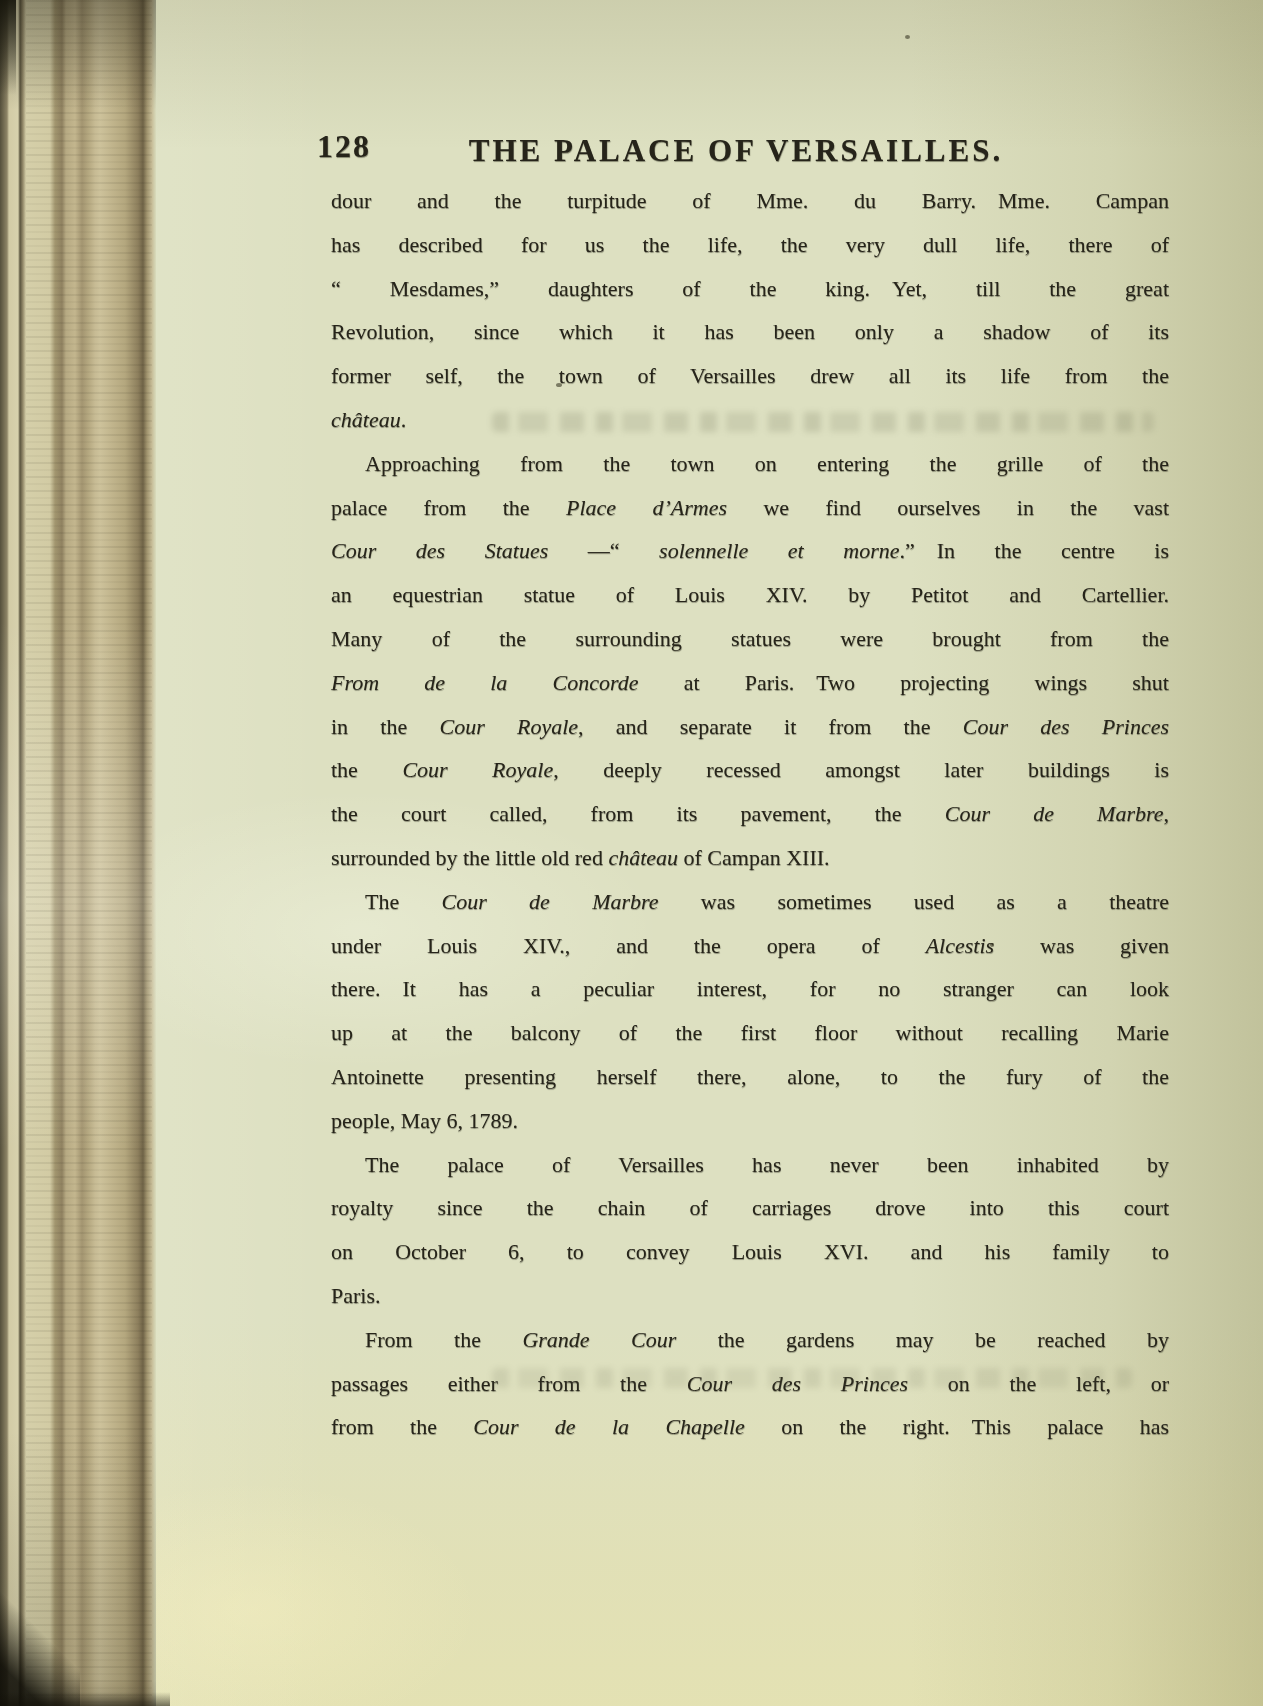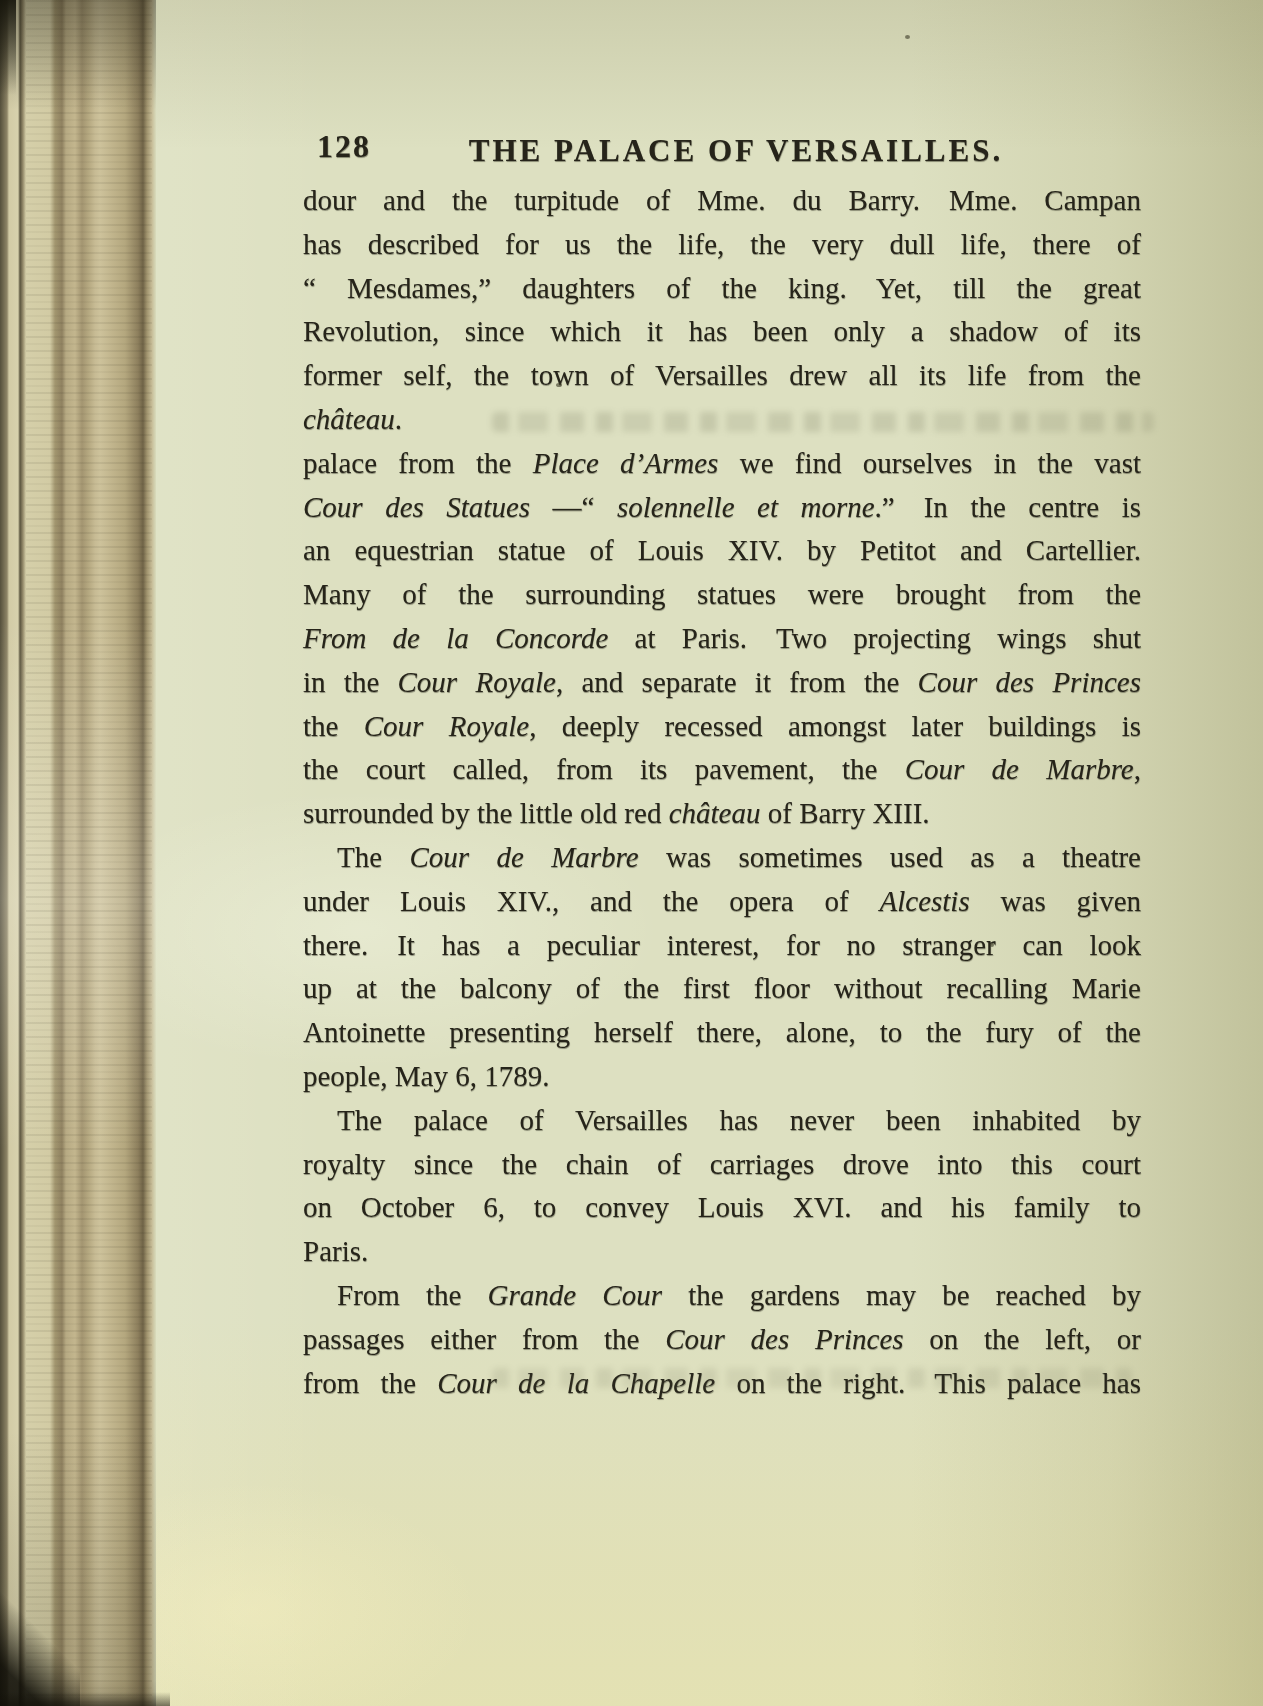--- a/index.html
+++ b/index.html
@@ -51,22 +51,22 @@
     position:absolute;left:0;top:128px;font-size:32px;font-weight:bold;
     letter-spacing:2px;text-shadow:0.4px 0.6px 0.8px rgba(32,30,18,0.45);
   }
   .running-title{
     position:absolute;left:0;top:133px;width:100%;text-align:center;
     font-size:31px;font-weight:bold;letter-spacing:3px;
     text-shadow:0.4px 0.6px 0.8px rgba(32,30,18,0.45);
   }
   
   #textblock{
-    position:absolute;left:303px;top:179px;width:838px;
-    font-size:29px;line-height:43.8px;
+    position:absolute;left:331px;top:179px;width:838px;
+    font-size:22px;line-height:43.8px;
     text-shadow:0.4px 0.7px 0.7px rgba(32,30,18,0.42);
   }
   .line{text-align:justify;text-align-last:justify;}
   .line.last{text-align-last:left;}
   .line.indent{text-indent:34px;}
   .it{font-style:italic;}
   
   .ghost{
     position:absolute;height:20px;filter:blur(3px);border-radius:5px;pointer-events:none;
     background:repeating-linear-gradient(90deg,
@@ -100,29 +100,30 @@
   <div id="textblock">
       <div>
         <div class="line"><span>dour and the turpitude of Mme. du Barry. Mme. Campan</span></div>
         <div class="line"><span>has described for us the life, the very dull life, there of</span></div>
         <div class="line"><span>“ Mesdames,” daughters of the king. Yet, till the great</span></div>
         <div class="line"><span>Revolution, since which it has been only a shadow of its</span></div>
         <div class="line"><span>former self, the town of Versailles drew all its life from the</span></div>
         <div class="line last"><span class="it">château</span><span>.</span></div>
       </div>
       <div>
+        <div class="line indent"><span>Approaching from the town on entering the grille of the</span></div>
         <div class="line"><span>palace from the </span><span class="it">Place d’Armes</span><span> we find ourselves in the vast</span></div>
         <div class="line"><span class="it">Cour des Statues</span><span> —“ </span><span class="it">solennelle et morne</span><span>.” In the centre is</span></div>
         <div class="line"><span>an equestrian statue of Louis XIV. by Petitot and Cartellier.</span></div>
         <div class="line"><span>Many of the surrounding statues were brought from the</span></div>
         <div class="line"><span class="it">From de la Concorde</span><span> at Paris. Two projecting wings shut</span></div>
         <div class="line"><span>in the </span><span class="it">Cour Royale</span><span>, and separate it from the </span><span class="it">Cour des Princes</span></div>
         <div class="line"><span>the </span><span class="it">Cour Royale</span><span>, deeply recessed amongst later buildings is</span></div>
         <div class="line"><span>the court called, from its pavement, the </span><span class="it">Cour de Marbre</span><span>,</span></div>
-        <div class="line last"><span>surrounded by the little old red </span><span class="it">château</span><span> of Barry XIII.</span></div>
+        <div class="line last"><span>surrounded by the little old red </span><span class="it">château</span><span> of Campan XIII.</span></div>
       </div>
       <div>
         <div class="line indent"><span>The </span><span class="it">Cour de Marbre</span><span> was sometimes used as a theatre</span></div>
         <div class="line"><span>under Louis XIV., and the opera of </span><span class="it">Alcestis</span><span> was given</span></div>
         <div class="line"><span>there. It has a peculiar interest, for no stranger can look</span></div>
         <div class="line"><span>up at the balcony of the first floor without recalling Marie</span></div>
         <div class="line"><span>Antoinette presenting herself there, alone, to the fury of the</span></div>
         <div class="line last"><span>people, May 6, 1789.</span></div>
       </div>
       <div>

